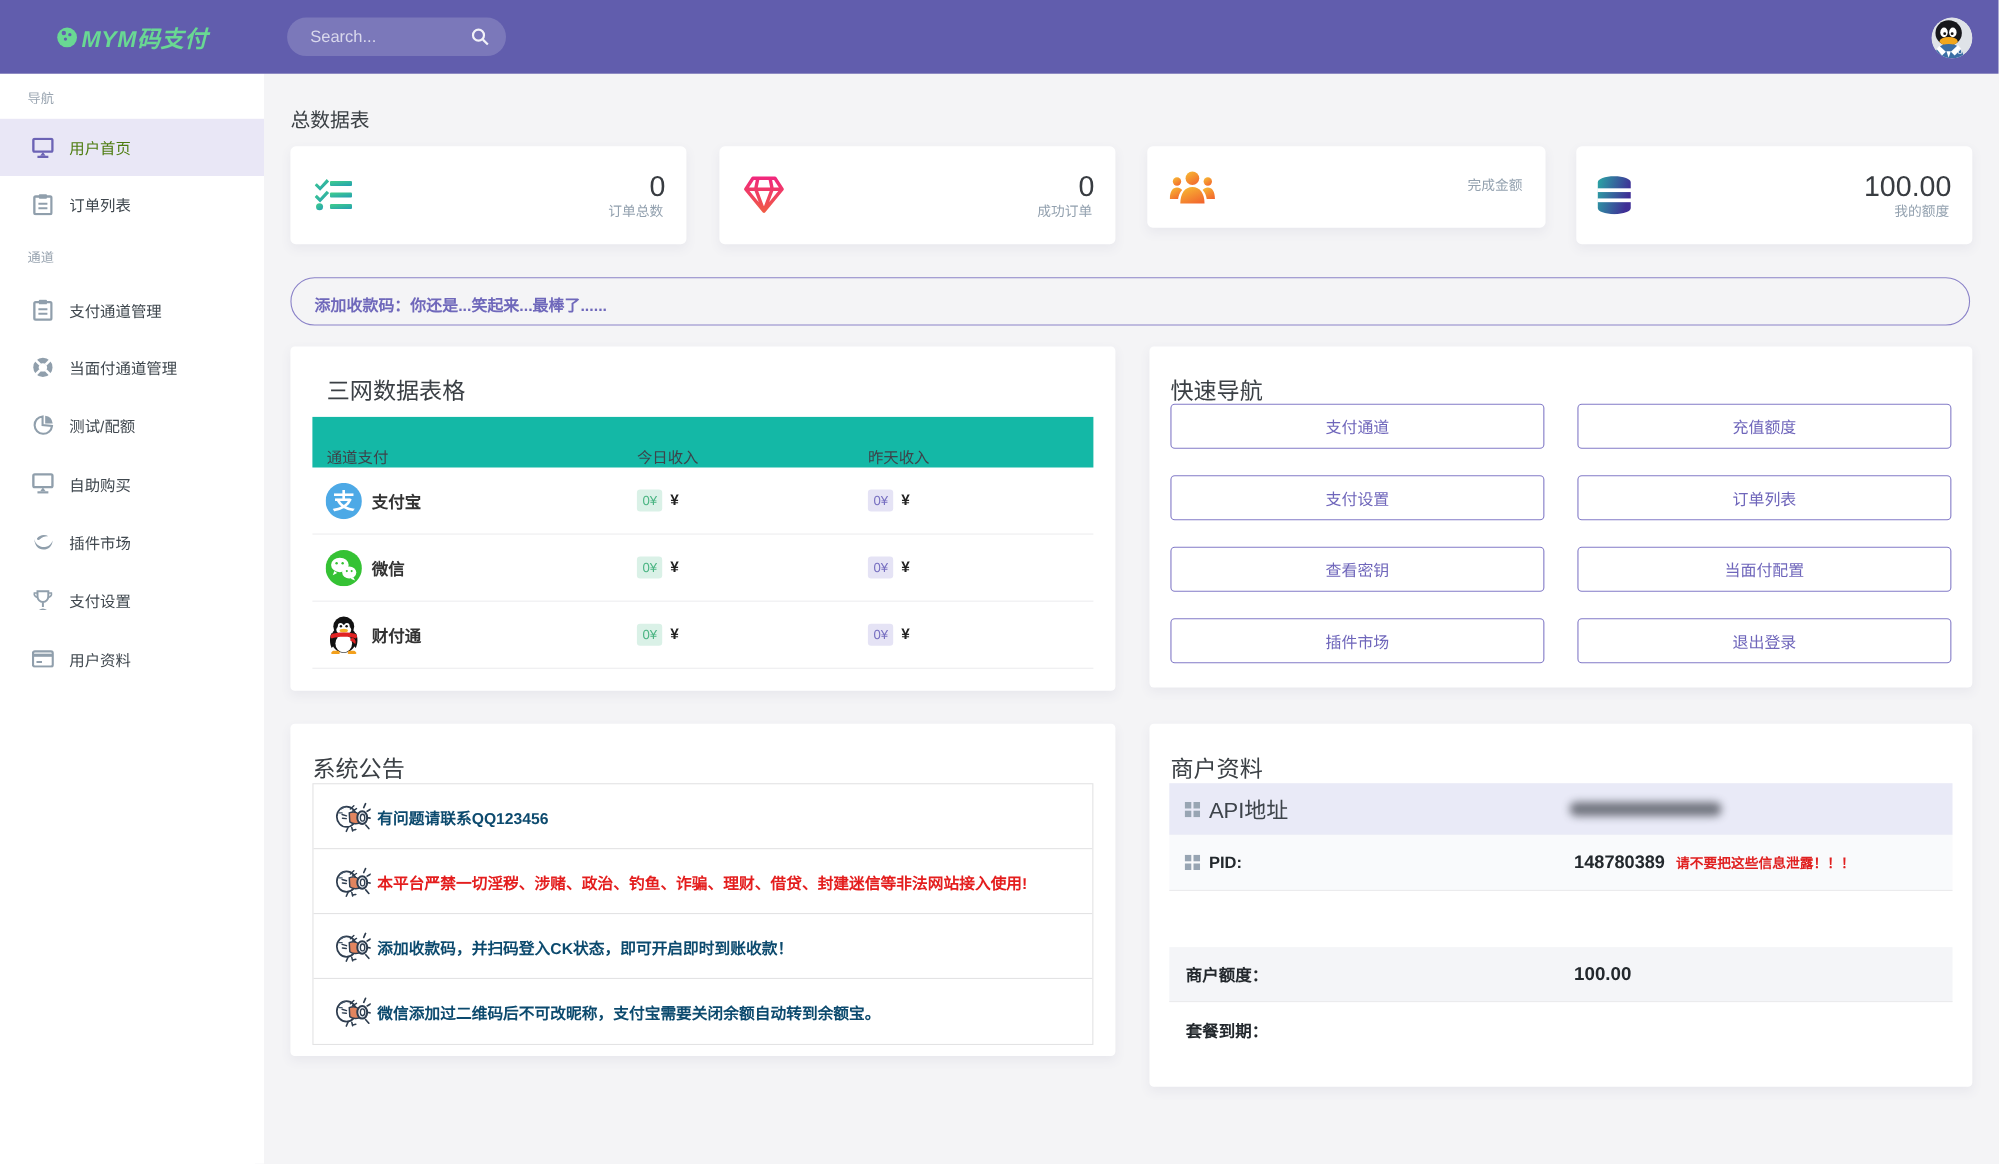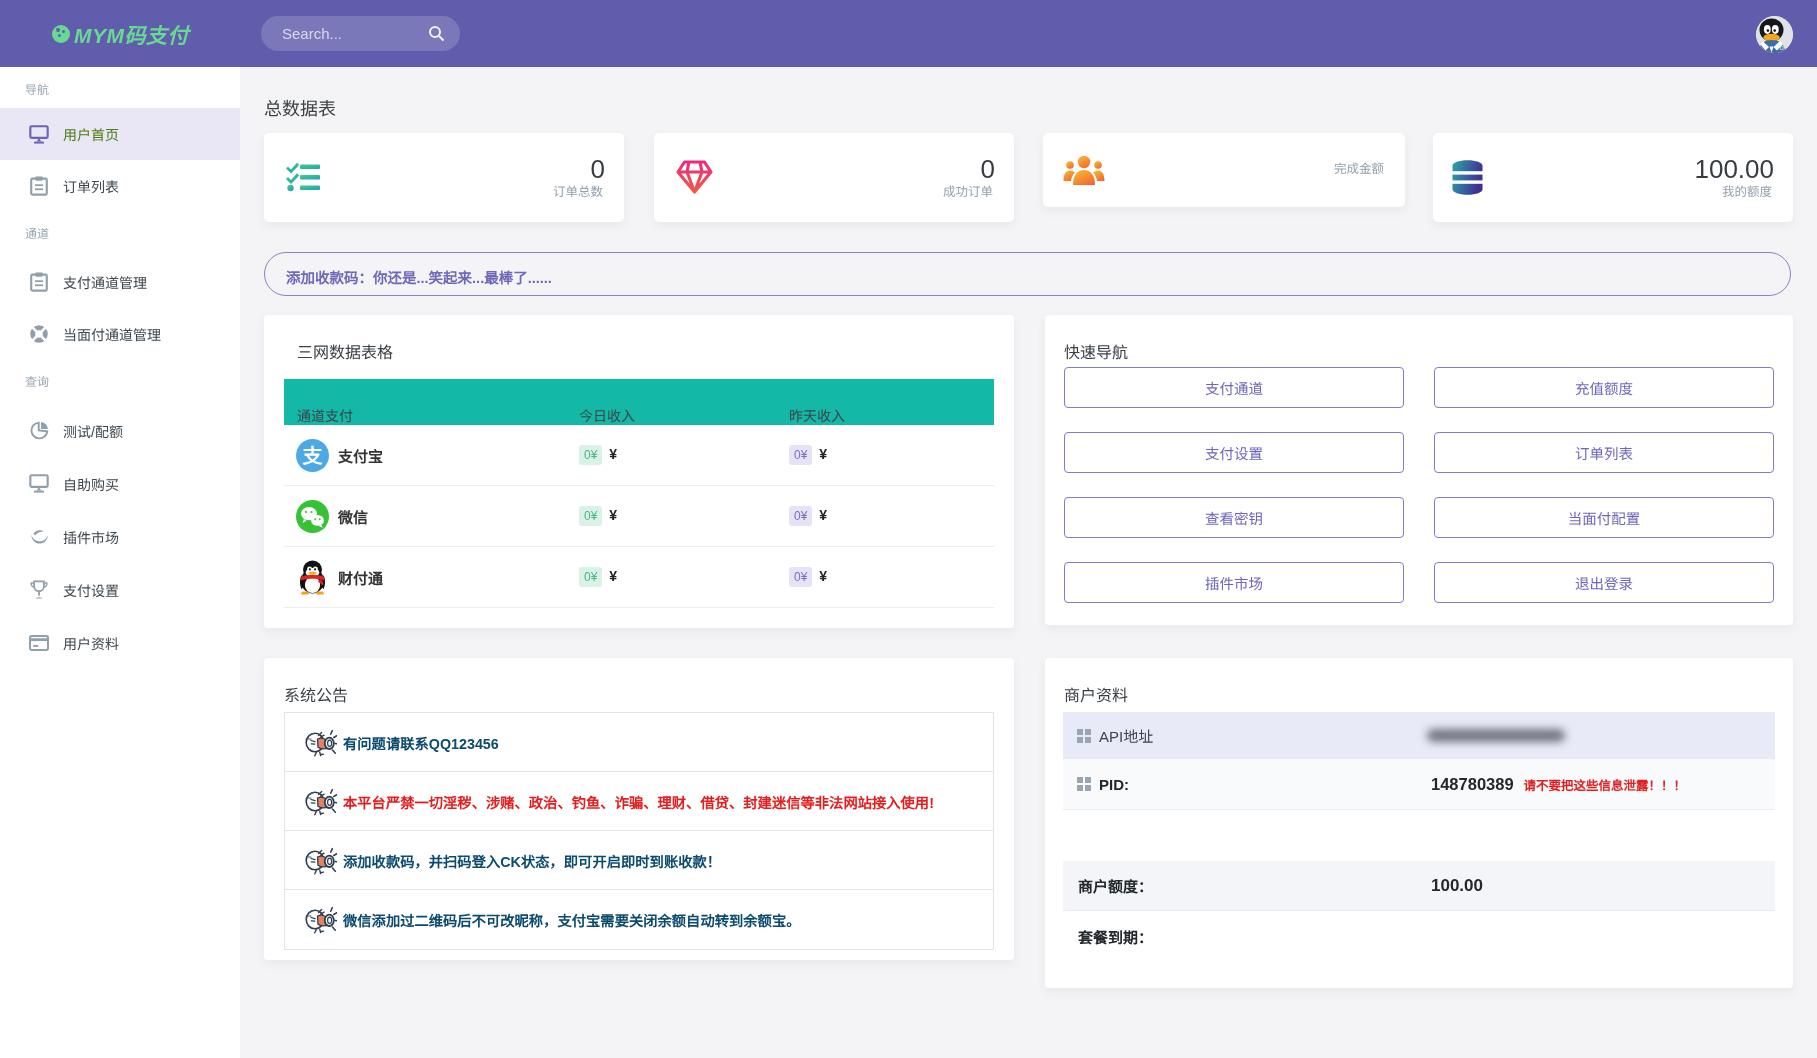--- a/index.html
+++ b/index.html
@@ -29,21 +29,21 @@
   
   .card { position:absolute; background:#fff; border-radius:5px; box-shadow:0 4px 10px rgba(90,90,130,0.07); }
   .stat-val { position:absolute; right:19px; top:21px; font-size:26px; line-height:30px; color:#383c41; }
   .stat-lab { position:absolute; right:21px; top:52px; font-size:12.5px; line-height:15px; color:#93a1af; }
   .stat-ico { position:absolute; left:22px; top:28px; }
   
   .notice { position:absolute; left:264px; top:252px; width:1527px; height:44px; border:1px solid #8a82c8; border-radius:22px; }
   .notice span { position:absolute; left:21px; top:13px; font-size:14.5px; font-weight:bold; color:#6f68bb; }
   
   .panel { position:absolute; background:#fff; border-radius:4px; box-shadow:0 4px 10px rgba(90,90,130,0.07); }
-  .panel-title { position:absolute; font-size:16px; color:#3b4045;text-align:right; }
+  .panel-title { position:absolute; font-size:21px; color:#3b4045;text-align:right; }
   
   .thead { position:absolute; left:20px; top:64px; width:710px; height:46px; background:#14b8a6; display:flex; align-items:flex-end; font-size:14px; color:#3d434a; }
   .trow { position:absolute; left:20px; width:710px; height:61px; border-bottom:1px solid #ededef; display:flex; align-items:center; }
   .pname { font-size:15px; font-weight:bold; color:#333; margin-left:9px; }
   .badge { display:inline-block; height:20px; line-height:20px; padding:0 5px; border-radius:3px; font-size:12px; }
   .badge.g { background:#daf1e7; color:#4bb583; }
   .badge.p { background:#e5e3f5; color:#776fc1; }
   .yen { font-size:14px; font-weight:bold; color:#222; margin-left:7px; }
   
   .qbtn { position:absolute; width:340px; height:41px; border:1px solid #837bc7; border-radius:4px; background:#fff; color:#6f66bb; font-size:14.5px; display:flex; align-items:center; justify-content:center; }
@@ -52,21 +52,21 @@
   .annrow { height:59px; border-bottom:1px solid #e3e3e4; display:flex; align-items:center; }
   .annrow:last-child { border-bottom:none; }
   .annrow svg { margin-left:20px; }
   .annrow span { margin-left:6px; font-size:14.3px; font-weight:bold; white-space:nowrap; }
   .blue { color:#0c4a6e; }
   .red { color:#e41e1e; }
   
   .mrow { position:absolute; left:18px; width:712px; border-bottom:1px solid #ebebed; display:flex; align-items:center; }
   .mrow .gi { margin-left:14px; margin-right:8px; display:flex; }
   .mlab { font-size:15px; font-weight:bold; color:#23282d; }
-  .mlab.norm { font-weight:normal; color:#3d434a; font-size:15px; }
+  .mlab.norm { font-weight:normal; color:#3d434a; font-size:20px; }
   .mval { position:absolute; left:368px; font-size:16.5px; font-weight:bold; color:#23282d; }
   .mnote { font-size:12.5px; font-weight:bold; color:#e02020; margin-left:10px; }
   .blurval { position:absolute; left:364px; width:138px; height:13px; background:#4a4e57; border-radius:6px; filter:blur(4px); opacity:0.75; }
 </style>
 </head>
 <body>
 
   <div class="topbar">
     <div class="logo">
       <div class="logo-circle">
@@ -130,21 +130,20 @@
     <div class="nav-item"><span class="nico">
         <svg width="20" height="20" viewBox="0 0 24 24">
           <circle cx="12" cy="12" r="10.5" fill="#909fac"></circle>
           <circle cx="12" cy="12" r="4.6" fill="#ffffff"></circle>
           <line x1="3.5" y1="3.5" x2="9" y2="9" stroke="#ffffff" stroke-width="3"></line>
           <line x1="20.5" y1="3.5" x2="15" y2="9" stroke="#ffffff" stroke-width="3"></line>
           <line x1="3.5" y1="20.5" x2="9" y2="15" stroke="#ffffff" stroke-width="3"></line>
           <line x1="20.5" y1="20.5" x2="15" y2="15" stroke="#ffffff" stroke-width="3"></line>
         </svg>
       </span>当面付通道管理</div>
-    <div class="nav-label">查询</div>
     <div class="nav-item tall"><span class="nico">
         <svg width="19" height="19" viewBox="0 0 24 24">
           <path d="M11,2 A10,10 0 1 0 21.8,13 L11,12 Z" fill="none" stroke="#909fac" stroke-width="2.4"></path>
           <path d="M14,1.2 A10,10 0 0 1 22.6,10 L14,10 Z" fill="#909fac"></path>
         </svg>
       </span>测试/配额</div>
     <div class="nav-item tall"><span class="nico">
         <svg width="20" height="19" viewBox="0 0 24 23">
           <rect x="1.5" y="1.5" width="21" height="14" rx="1.5" fill="none" stroke="#909fac" stroke-width="2.6"></rect>
           <path d="M12,16 l3,4 h-6 z" fill="#909fac"></path>

